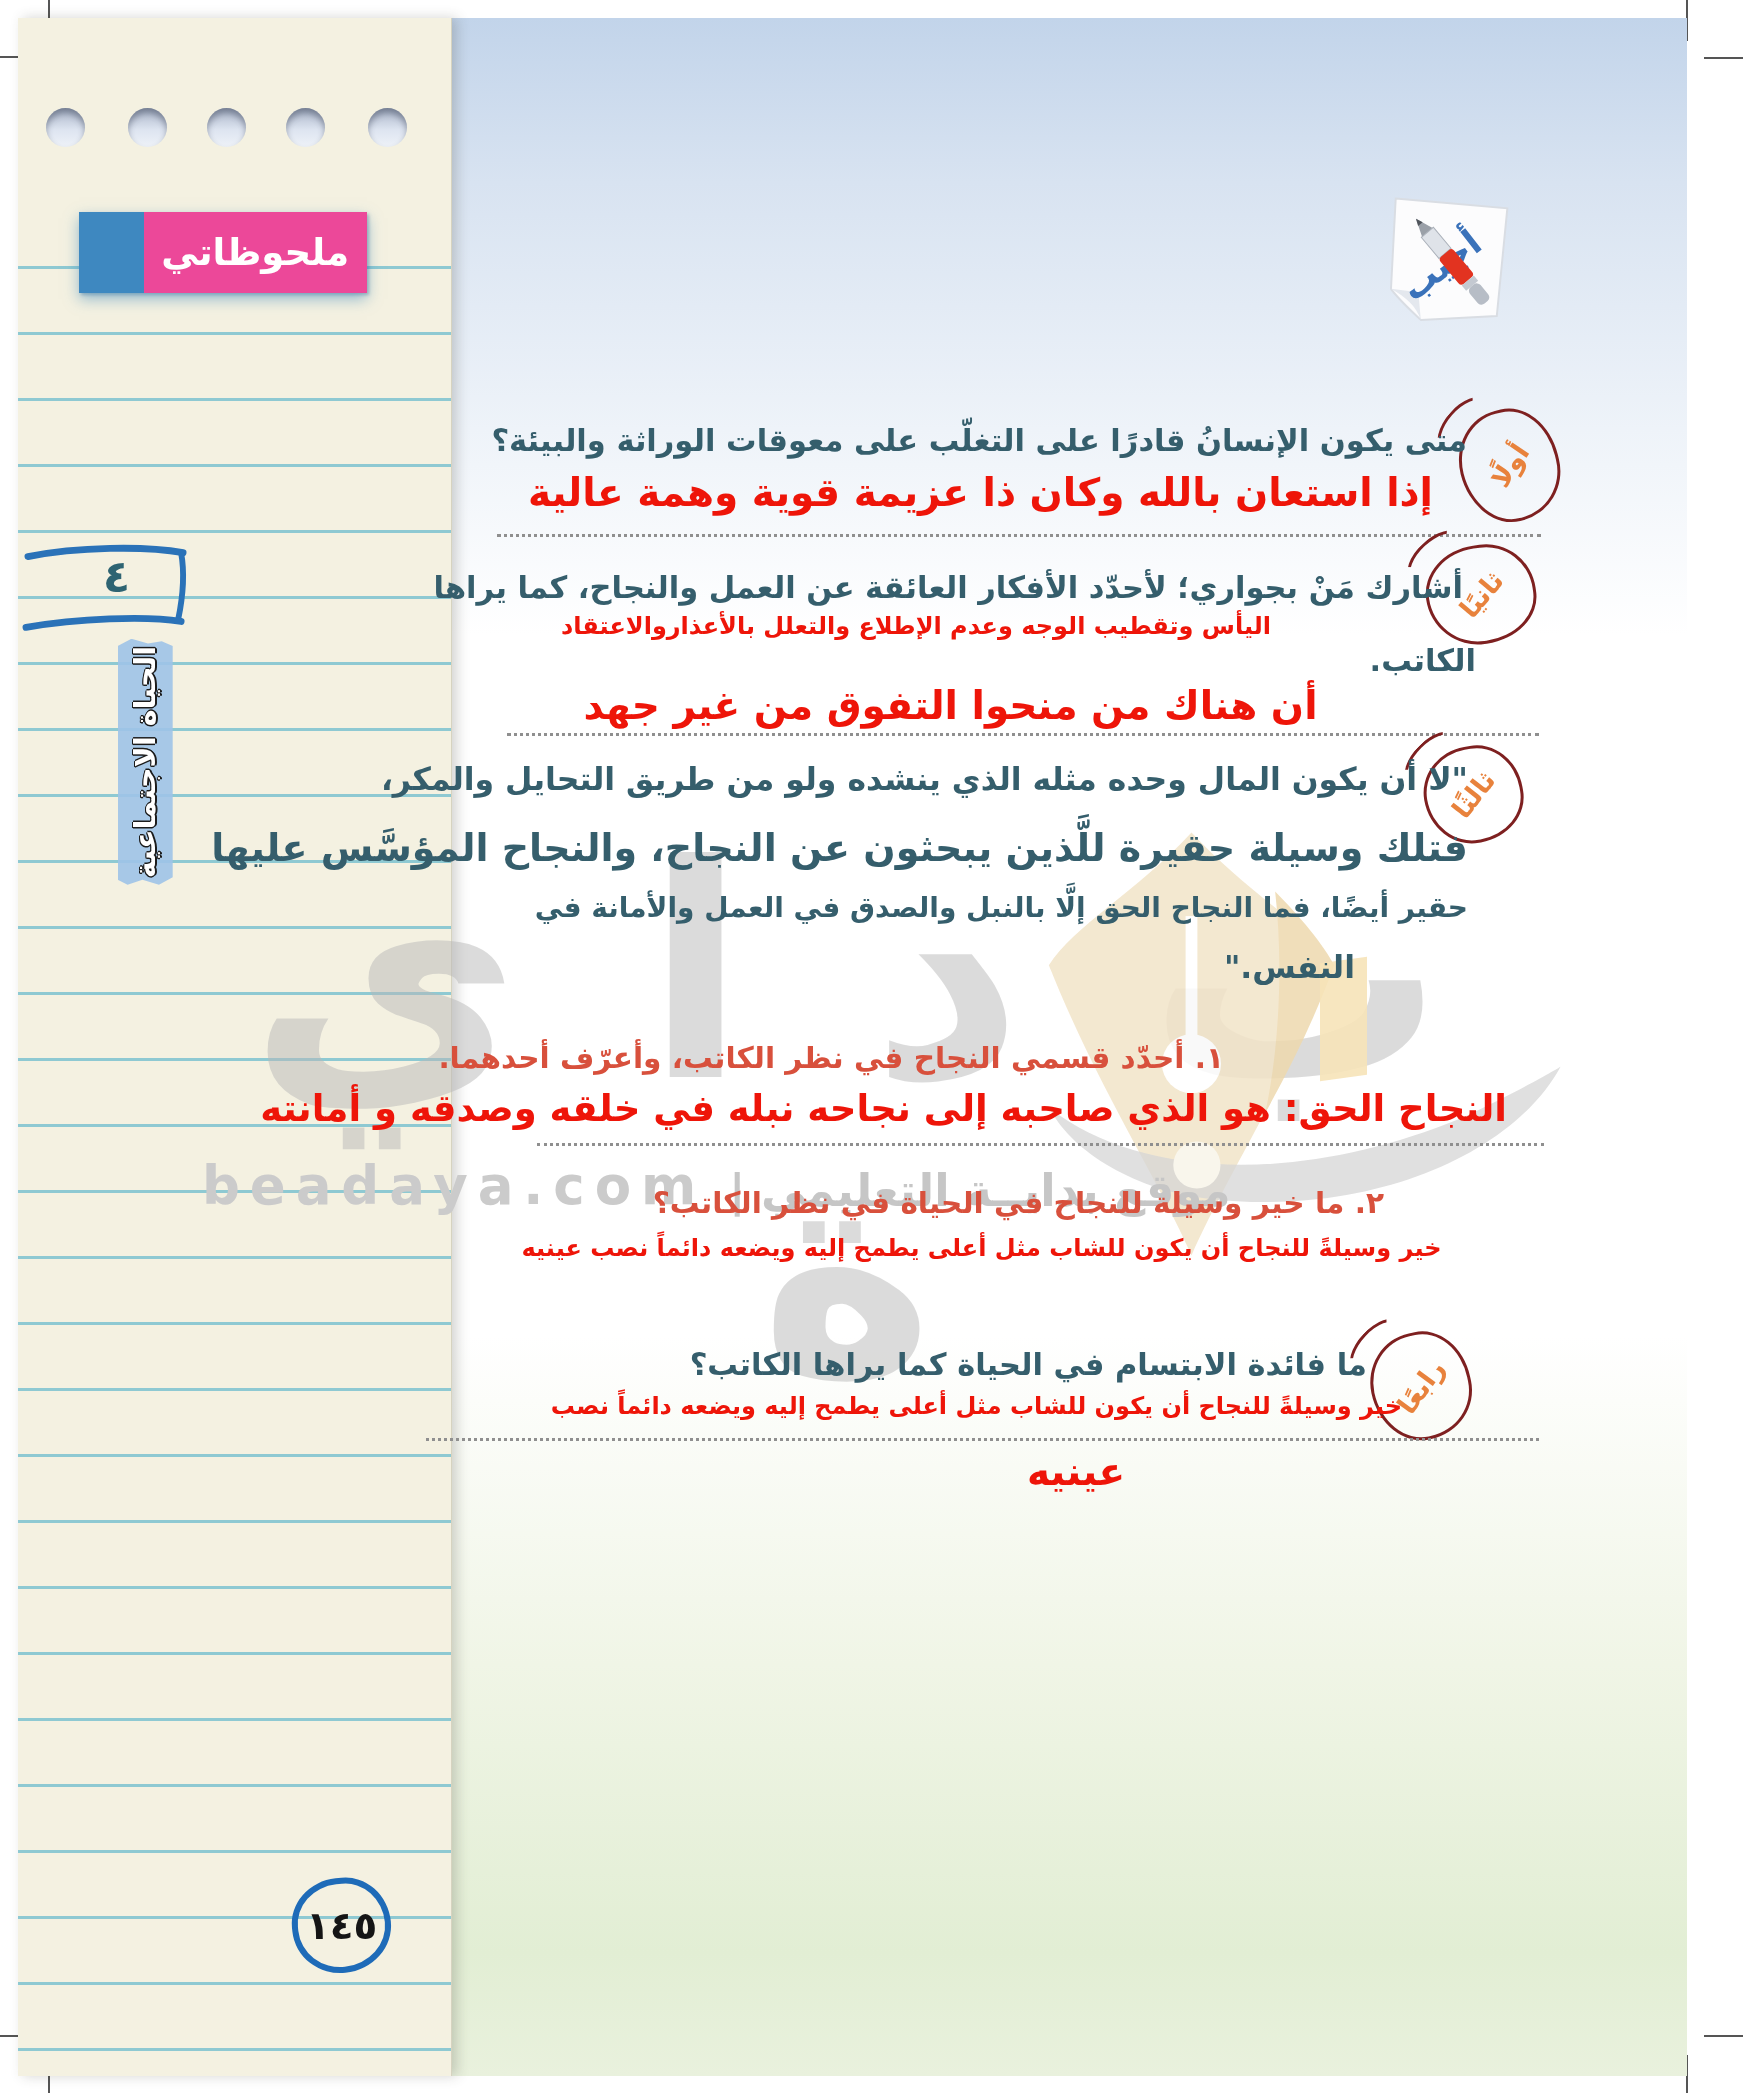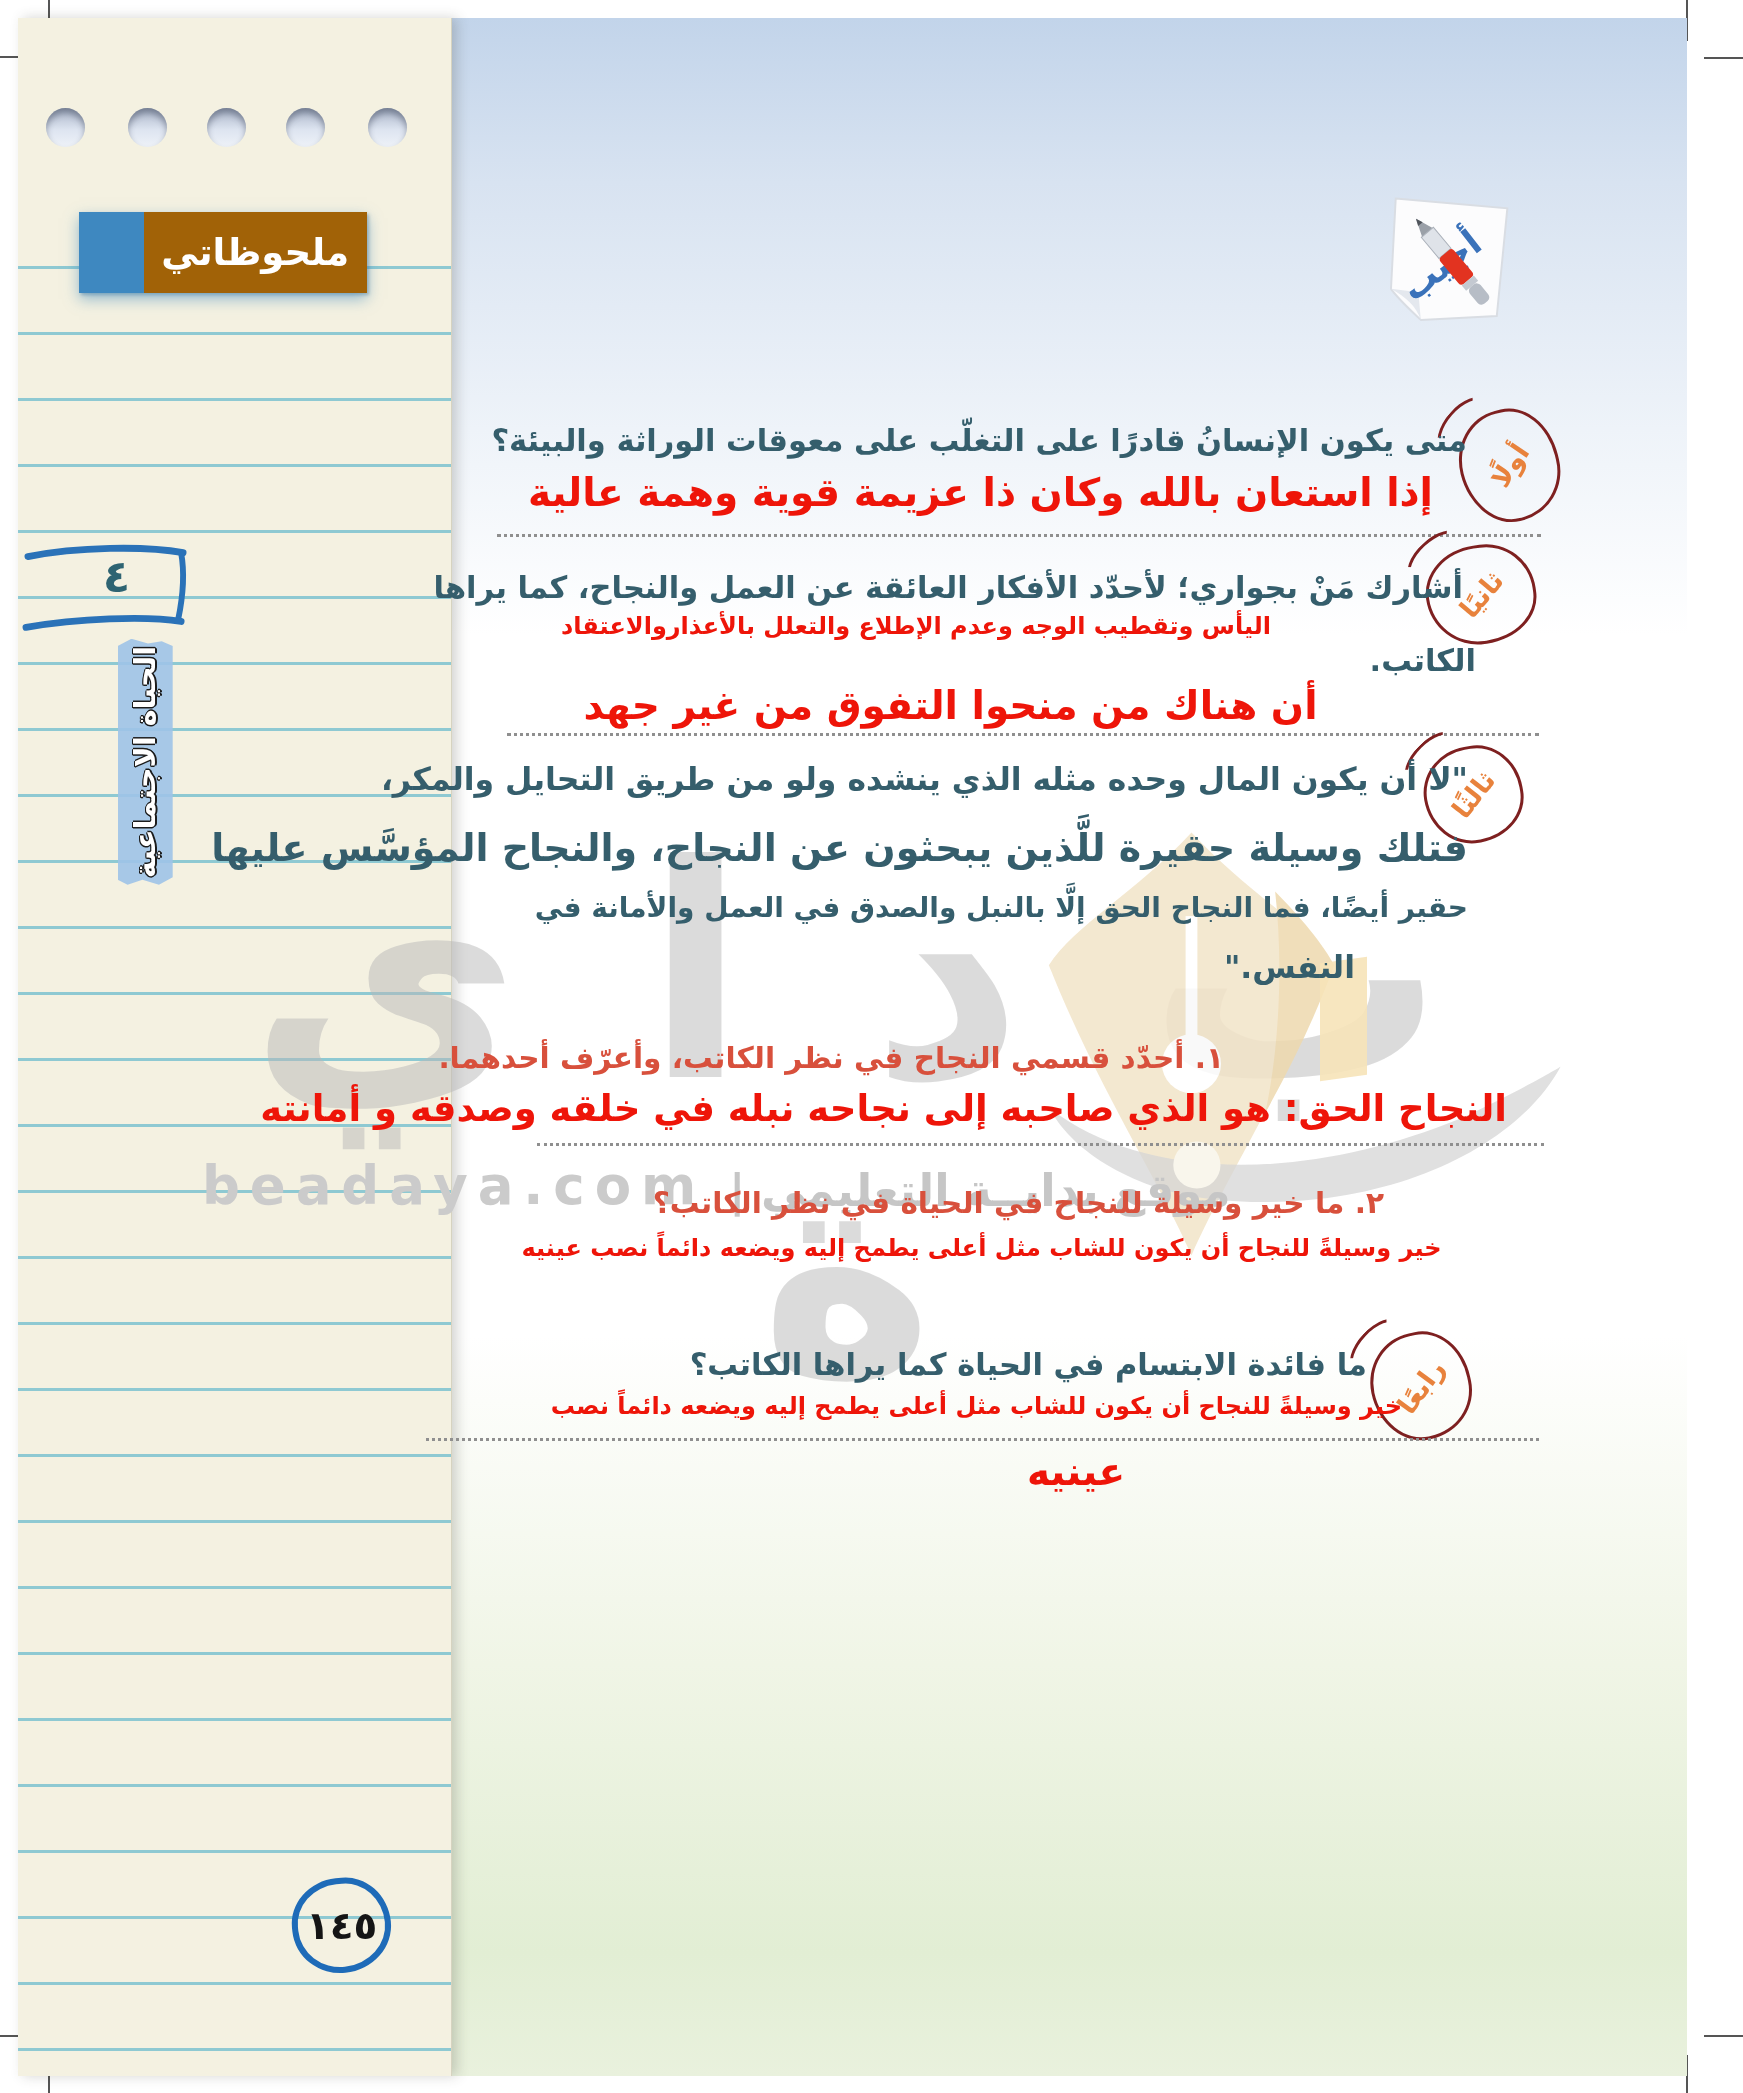--- a/index.html
+++ b/index.html
@@ -14,21 +14,21 @@
     background:linear-gradient(180deg,#c2d4ea 0%,#d8e3f1 8%,#eef3f9 20%,#ffffff 30%,#ffffff 64%,#f0f5e6 80%,#e2eed4 94%,#e9f1dd 100%);}
 
   
   .notebook{position:absolute;left:17.7px;top:17.7px;width:433px;height:2058px;background:#f4f1e1;
     border-right:1px solid #d6d3c0;box-shadow:4.9px 0 11.8px rgba(60,60,50,.22);}
   .ruled{position:absolute;left:0;top:185px;right:0;bottom:11.8px;
     background:repeating-linear-gradient(180deg,transparent 0 63px,#8ec9d2 63px 66px);}
   .hole{position:absolute;top:90px;width:39px;height:39px;border-radius:50%;
     background:linear-gradient(180deg,#a9b4c8,#dde4f0 55%,#eef2f8);
     box-shadow:inset 0 4.9px 5.9px rgba(50,60,80,.45);}
-  .notes-label{position:absolute;left:61px;top:194px;width:288px;height:81px;background:#a16207;
+  .notes-label{position:absolute;left:61px;top:194px;width:288px;height:81px;background:#ec4899;
     box-shadow:0 5.9px 13.8px rgba(70,140,190,.55),2px 2px 3px rgba(40,90,130,.35);
     display:flex;align-items:center;justify-content:center;padding-left:65px;box-sizing:border-box;}
   .notes-label::before{content:"";position:absolute;left:0;top:0;bottom:0;width:65px;background:#3e88c0;}
   .notes-label span{color:#fff;font-size:37px;font-weight:bold;direction:rtl;}
   .unit-box{position:absolute;left:0;top:519px;width:177px;height:108px;}
   .unit-num{position:absolute;left:85px;top:532px;font-size:45px;font-weight:bold;color:#2e6472;}
   .ribbon{position:absolute;left:100px;top:621px;width:55px;height:246px;background:rgba(158,195,232,.9);
     clip-path:polygon(0 3%,25% 0,55% 2%,80% 1%,100% 3%,100% 97%,75% 100%,45% 98%,18% 100%,0 98%);
     display:flex;align-items:center;justify-content:center;}
   .ribbon span{transform:rotate(-90deg);white-space:nowrap;color:#fff;font-weight:bold;font-size:28.6px;direction:rtl;

